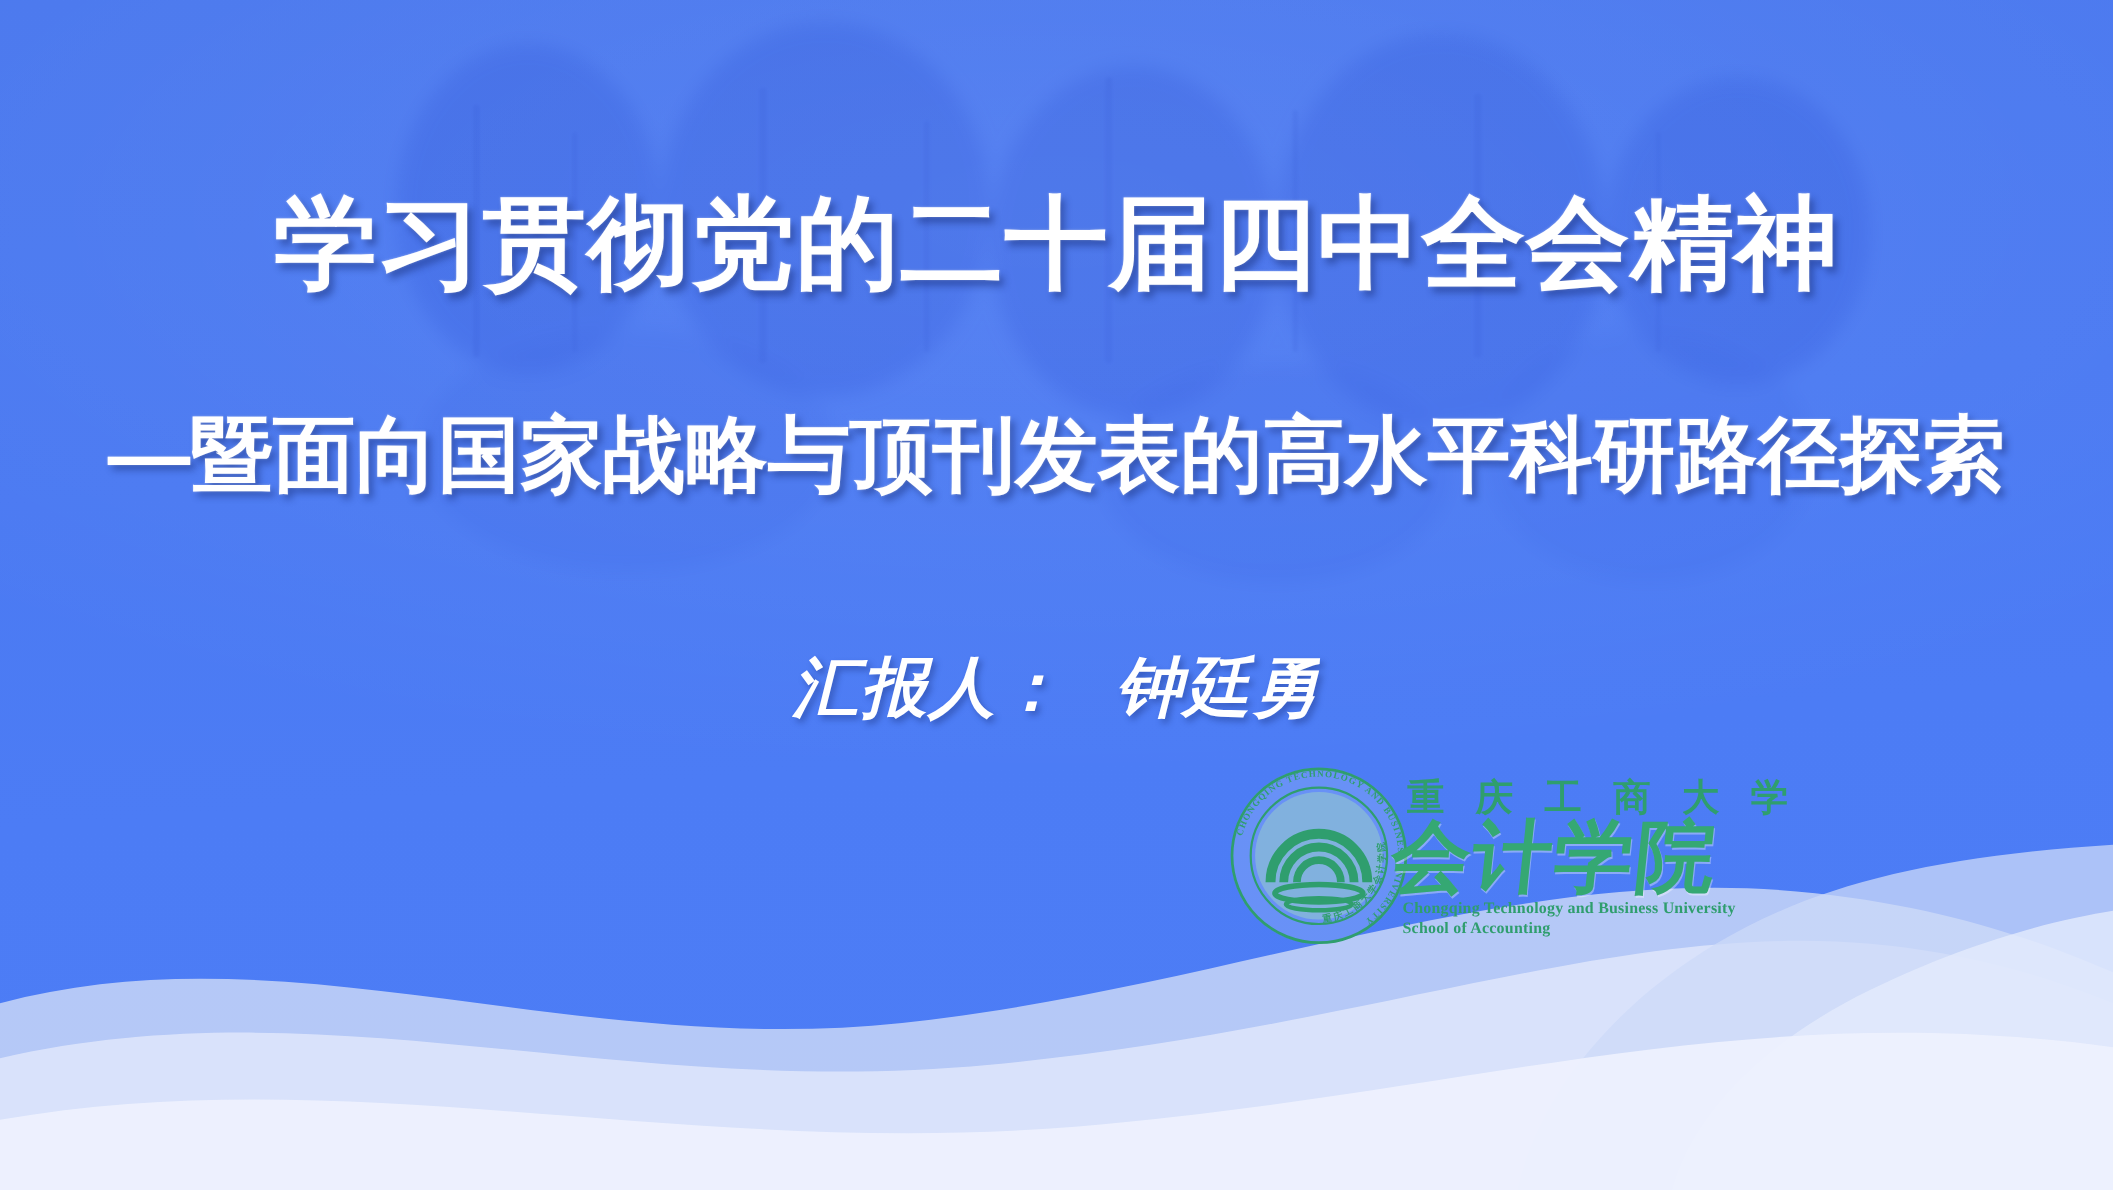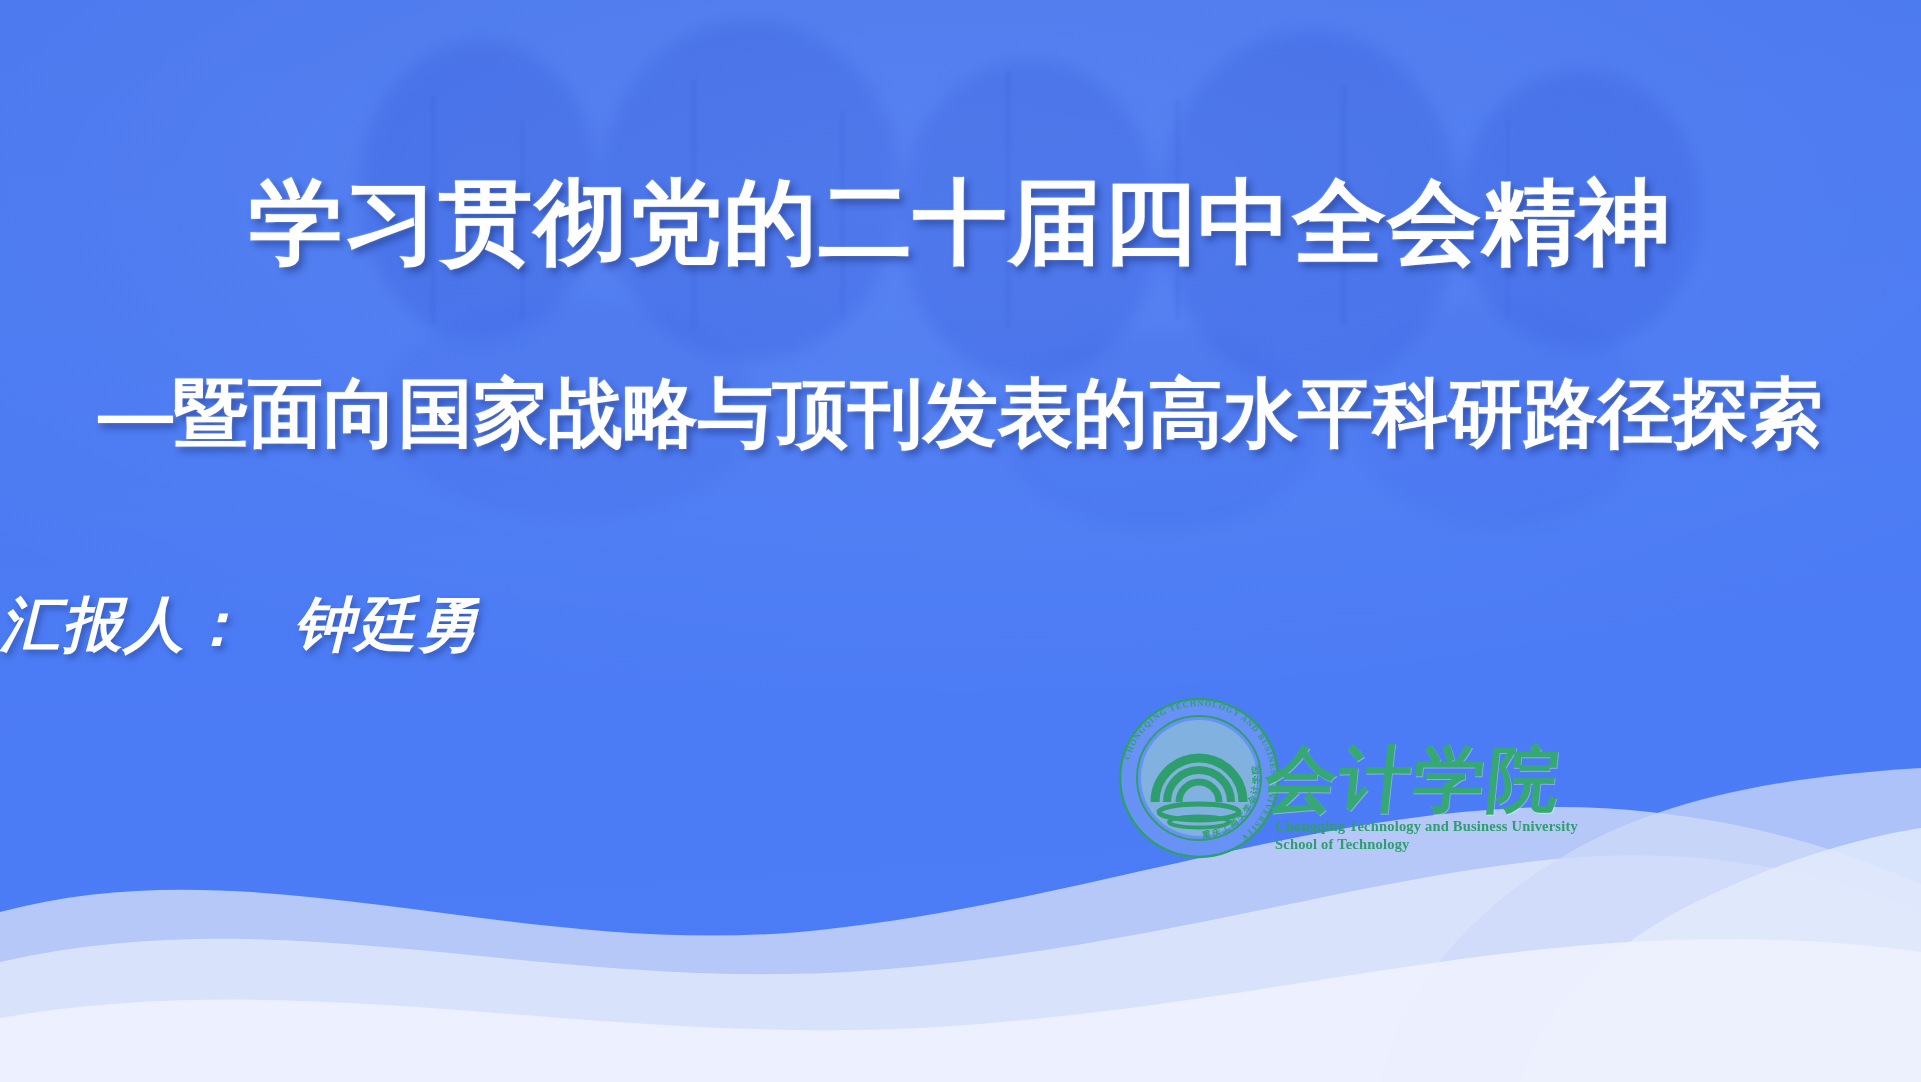--- a/index.html
+++ b/index.html
@@ -38,21 +38,21 @@
   }
   .title2{
     position:absolute;left:0;top:328px;width:1921px;text-align:center;
     color:#ffffff;font-weight:700;font-size:75px;line-height:1.0;
     letter-spacing:0px;
     text-shadow:4px 5px 7px rgba(20,40,110,.45), 0 0 2px rgba(255,255,255,.5);
     white-space:nowrap;
     margin-top:48px;
   }
   .presenter{
-    position:absolute;left:0;top:585px;width:1921px;text-align:left;
+    position:absolute;left:0;top:585px;width:1921px;text-align:center;
     color:#ffffff;font-weight:700;font-style:italic;font-size:60px;
     letter-spacing:2px;white-space:nowrap;
     text-shadow:3px 4px 6px rgba(20,40,110,.40);
   }
   .presenter .nm{margin-left:46px;}
   .date{
     position:absolute;left:610px;top:722px;width:520px;text-align:left;
     color:#ffffff;font-family:"Liberation Serif","DejaVu Serif",serif;
     font-style:italic;font-weight:700;font-size:58px;letter-spacing:5px;
     white-space:nowrap;
@@ -140,19 +140,20 @@
       <ellipse cx="84" cy="128" rx="30" ry="5.5" fill="none" stroke="#2f9e6e" stroke-width="4"></ellipse>
       <text font-size="8.2" font-family="Liberation Serif, serif" fill="#2f9e6e" font-weight="bold" letter-spacing="1.1">
         <textPath href="#ringOuter" startOffset="4%">CHONGQING TECHNOLOGY AND BUSINESS UNIVERSITY</textPath>
       </text>
       <text font-size="8.5" font-family="Liberation Serif, serif" fill="#2f9e6e" font-weight="bold" letter-spacing="2">
         <textPath href="#ringInner" startOffset="26%">重庆工商大学会计学院</textPath>
       </text>
     </svg>
 
     <div class="wordmark">
+      <div class="wm-cn1">重 庆 工 商 大 学</div>
       <div class="wm-cn2">会计学院</div>
       <div class="wm-en1">Chongqing Technology and Business University</div>
-      <div class="wm-en2">School of Technology</div>
+      <div class="wm-en2">School of Accounting</div>
     </div>
   </div>
 
 </div>
 
 </body></html>

